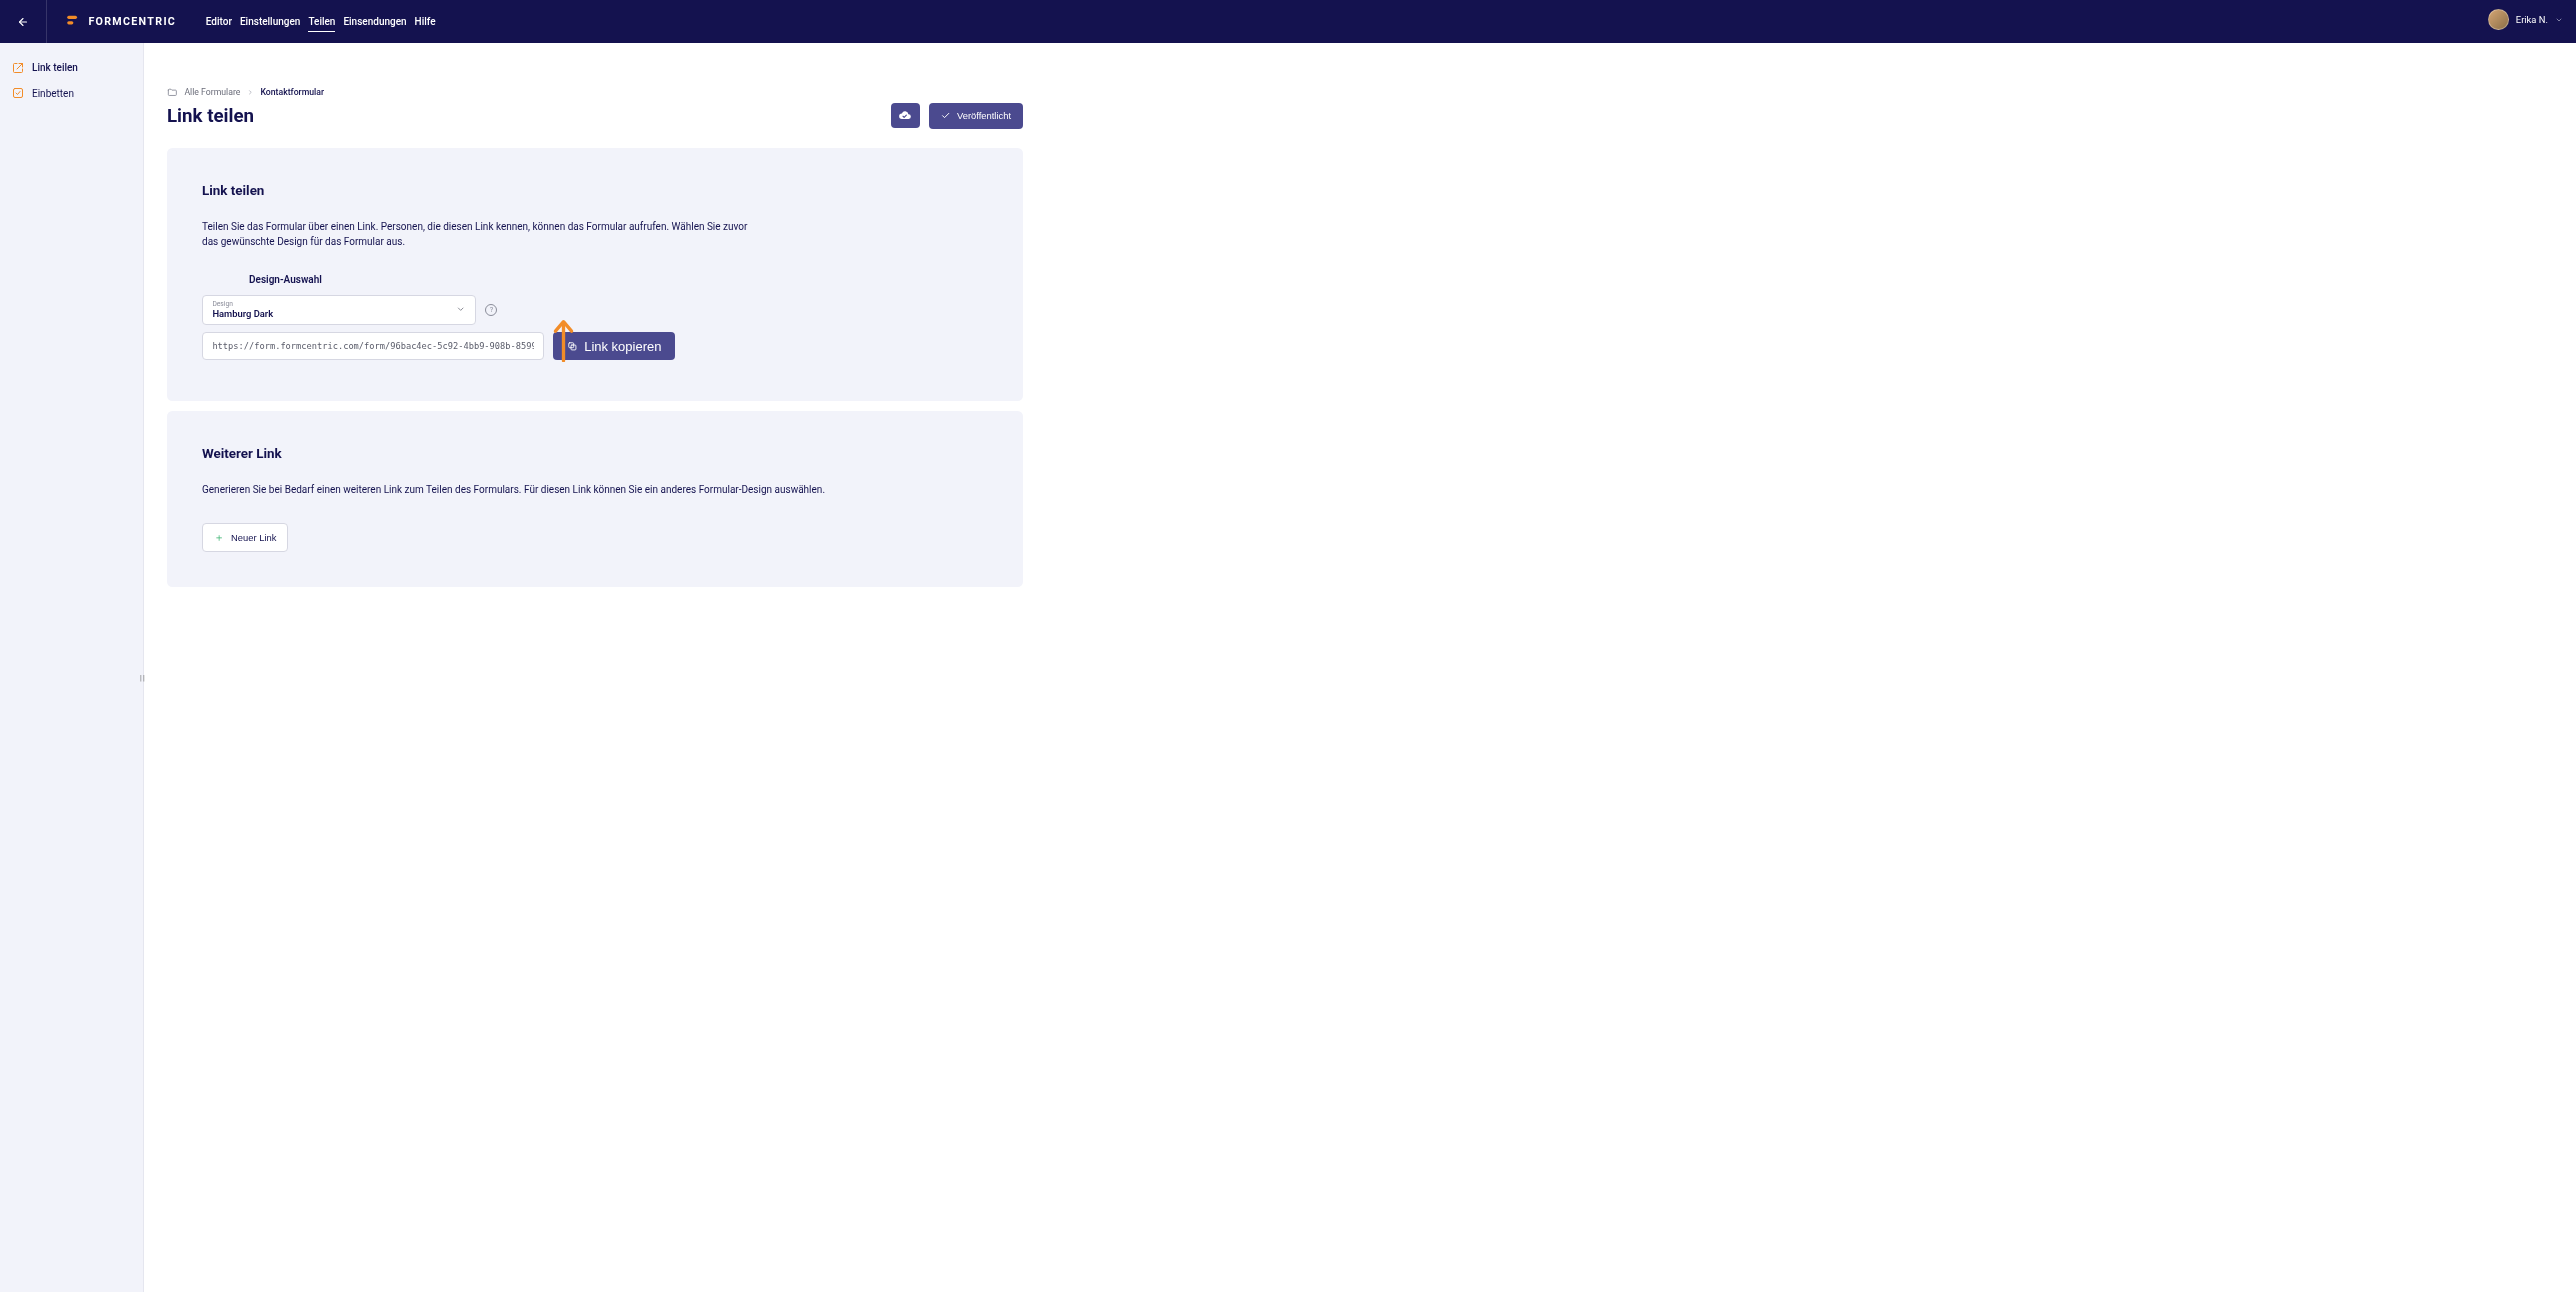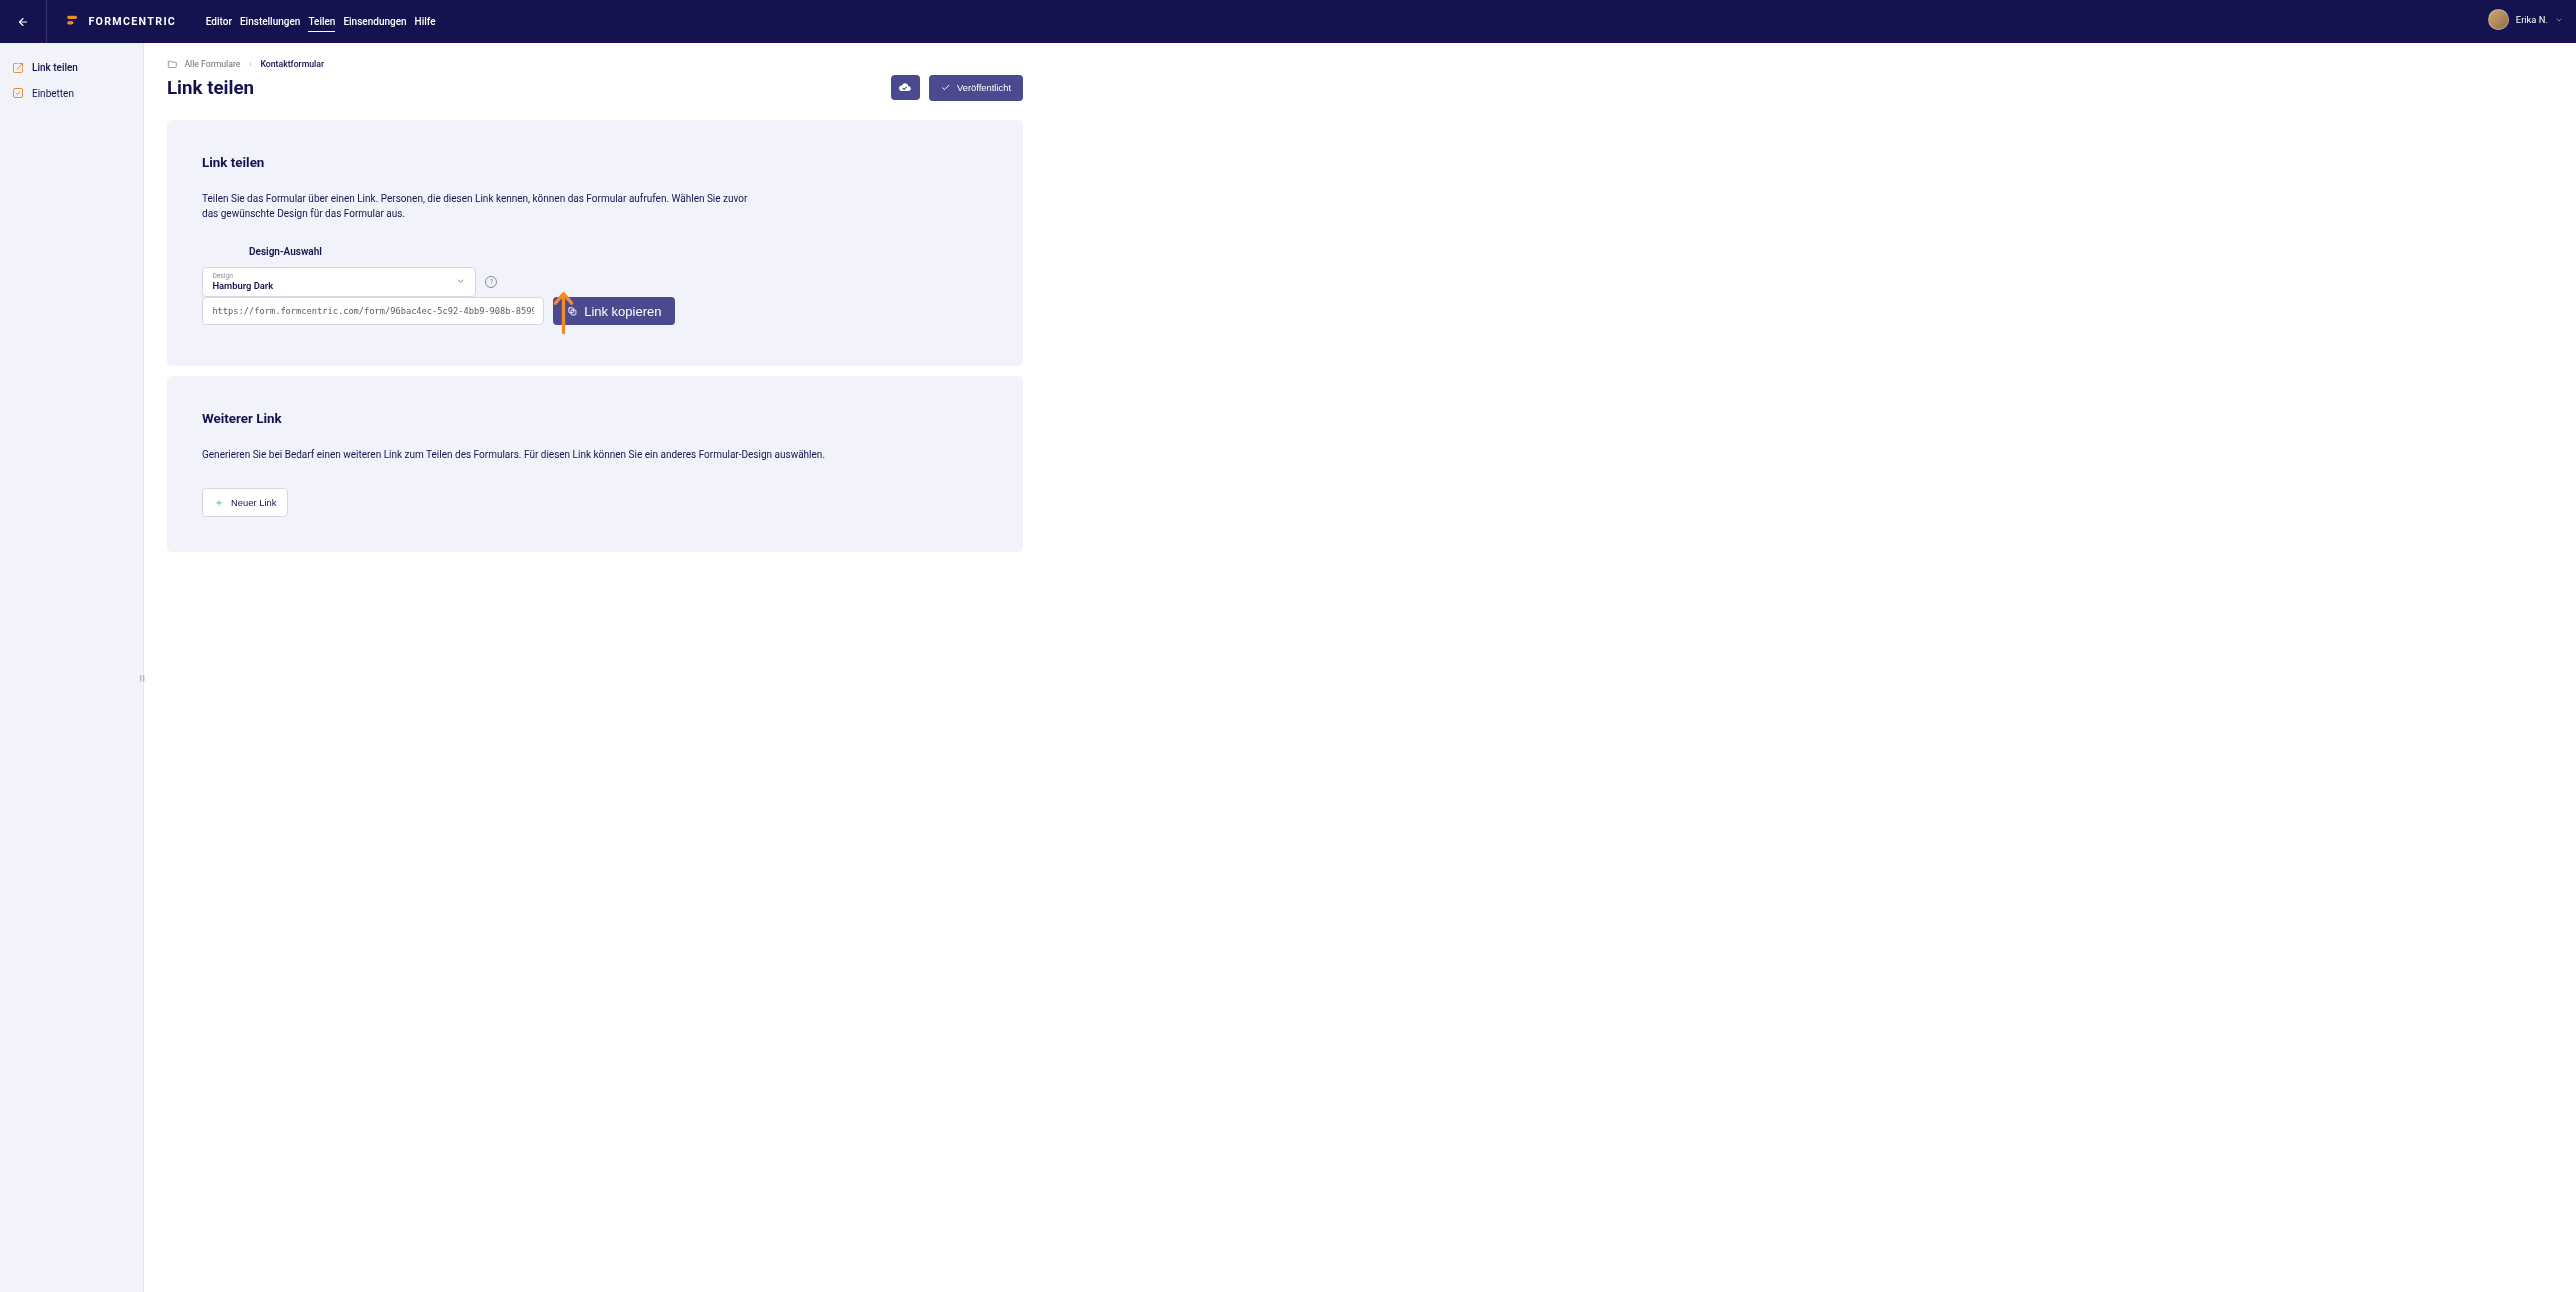--- a/index.html
+++ b/index.html
@@ -24,38 +24,38 @@
 .body { display: flex; height: calc(100% - 43px); }
 .sidebar { width: 144px; background: #F2F3FA; border-right: 0.7px solid #e5e6ef; padding-top: 12px; position: relative; }
 .side-item { display: flex; align-items: center; gap: 8px; padding: 6.7px 12px; font-size: 10px; color: #14124F; cursor: pointer; }
 .side-item.active { background: transparent; font-weight: 500; }
 .side-icon { width: 12px; height: 12px; display: inline-flex; align-items: center; justify-content: center; }
 .collapse-handle { position: absolute; right: -4.7px; top: 50%; width: 9.4px; height: 20px; display: flex; align-items: center; justify-content: center; color: #666; font-size: 7.3px; letter-spacing: 1.3px; cursor: pointer;}
 
 .main { flex: 1; background: #fff; overflow-y: auto; }
 .main-inner { padding: 16px 23px 27px 23px; max-width: 902px; }
 
-.crumbs { display: flex; align-items: center; gap: 6.7px; font-size: 8.7px; color: #6b6d7a; margin-bottom: 5.3px; }
+.crumbs { display: flex; align-items: center; gap: 6.7px; font-size: 8.7px; color: #6b6d7a; margin-bottom: 5.3px; margin-top: 28px; }
 .crumb-link { color: #6b6d7a; cursor: pointer; }
 .crumb-current { color: #14124F; font-weight: 500; }
 
 .title-row { display: flex; align-items: center; justify-content: space-between; margin-bottom: 18.7px; }
 .page-title { font-size: 18.7px; font-weight: 700; color: #14124F; }
 .title-actions { display: flex; gap: 9.4px; }
 .btn { display: inline-flex; align-items: center; gap: 6.7px; border-radius: 4px; font-size: 9.4px; font-weight: 500; cursor: pointer; border: none; }
 .btn-cloud { background: #4B4A8F; color: #fff; width: 29px; height: 25.4px; justify-content: center; }
 .btn-publish { background: #4B4A8F; color: #fff; padding: 0 12px; height: 26px; }
 
 .card { background: #F2F3FA; border-radius: 5.3px; padding: 35px 35px 41px 35px; margin-bottom: 9.4px; }
 .card-title { font-size: 13.4px; font-weight: 700; color: #14124F; margin-bottom: 21.4px; }
 .card-desc { font-size: 10px; color: #14124F; line-height: 1.5; max-width: 548px; margin-bottom: 25.4px; }
 
 .field-label { font-size: 10px; font-weight: 600; color: #14124F; margin-bottom: 9.4px; margin-left: 47px; }
 
-.select-row { display: flex; align-items: center; gap: 9.4px; margin-bottom: 0; }
+.select-row { display: flex; align-items: center; gap: 9.4px; margin-bottom: 7px; }
 .select-box { position: relative; width: 274px; background: #fff; border: 0.7px solid #d6d7e2; border-radius: 4px; padding: 4px 9.4px 5.3px 9.4px; cursor: pointer; }
 .select-mini-label { font-size: 6.7px; color: #8a8c99; }
 .select-value { font-size: 9.4px; font-weight: 600; color: #14124F; }
 .select-chev { position: absolute; right: 9.4px; top: 50%; transform: translateY(-50%); color: #6b6d7a; }
 .help-icon { width: 12px; height: 12px; border-radius: 50%; border: 1px solid #8a8c99; display: inline-flex; align-items: center; justify-content: center; font-size: 7.3px; color: #8a8c99; cursor: pointer; }
 
 .link-row { display: flex; gap: 9.4px; align-items: stretch; }
 .link-input { flex: 0 0 342px; background: #fff; border: 0.7px solid #d6d7e2; border-radius: 4px; padding: 8px 9.4px; font-family: "SF Mono", Menlo, Consolas, monospace; font-size: 8.7px; color: #5a5c6a; }
 .btn-copy { background: #4B4A8F; color: #fff; padding: 0 13.4px; border-radius: 4px; display: inline-flex; align-items: center; gap: 6.7px; font-size: 13px; font-weight: 500; cursor: pointer; border: none; }
 

